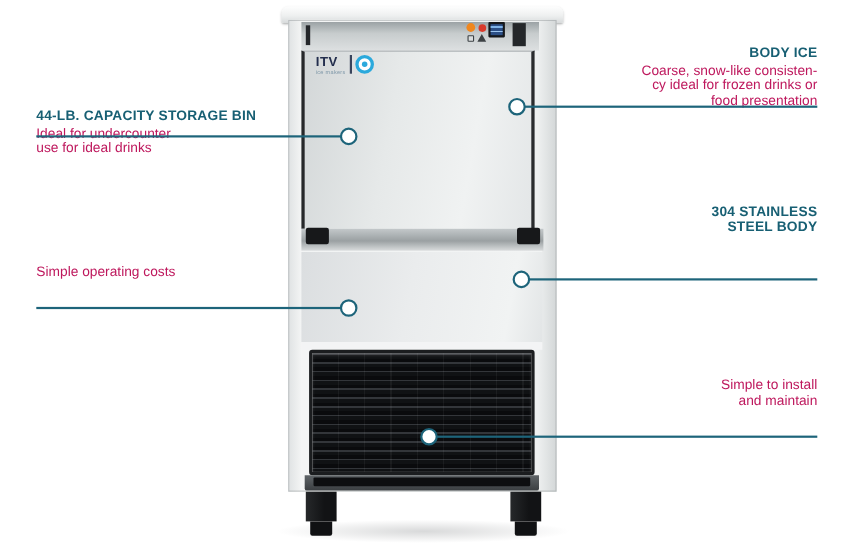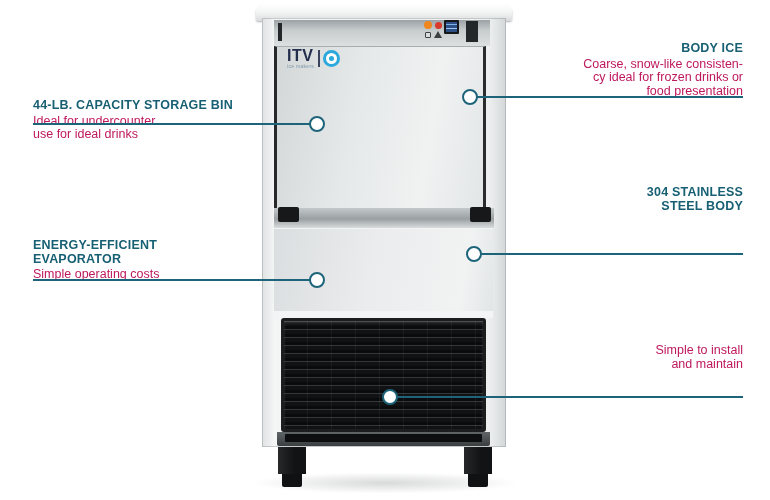--- a/index.html
+++ b/index.html
@@ -66,21 +66,21 @@
   .ind-icon-bin { position:absolute; width:6px; height:6px; border:1px solid #3c4144; border-radius:1px; background:rgba(255,255,255,0.25); }
   .ind-icon-warning { position:absolute; width:0; height:0;
     border-left:4px solid transparent; border-right:4px solid transparent; border-bottom:7px solid #3c4144; }
   .m-display { position:absolute; left:444px; top:20px; width:15px; height:14px;
     background:#15171a; border-radius:1px; padding:2px; }
   .m-display-screen { width:100%; height:100%; background:#2c4f86;
     background-image:linear-gradient(180deg, transparent 2px, #7fb3e8 2px, #7fb3e8 3.5px, transparent 3.5px, transparent 6px, #9cc4ee 6px, #9cc4ee 7px, transparent 7px); }
 
   
   .m-logo { position:absolute; left:287px; top:49px; width:60px; height:22px; }
-  .logo-itv { position:absolute; left:0; top:0; font-size:16px; font-weight:bold; letter-spacing:0.5px; color:#232e4d; line-height:14px; }
+  .logo-itv { position:absolute; left:0; top:0; font-size:12px; font-weight:bold; letter-spacing:0.5px; color:#232e4d; line-height:14px; }
   .logo-sub { position:absolute; left:0; top:14px; font-size:5px; color:#7e97a8; letter-spacing:0.3px; }
   .logo-sep { position:absolute; left:31px; top:1px; width:1.5px; height:17px; background:#39445c; }
   .logo-circle { position:absolute; left:36px; top:1px; width:17px; height:17px; border-radius:50%;
     border:3px solid #2ba9dc; background:#ffffff; }
   .logo-circle-dot { position:absolute; left:3px; top:3px; width:5px; height:5px; border-radius:50%; background:#2ba9dc; }
 </style>
 </head>
 <body>
 
 <div class="stage">
@@ -141,22 +141,20 @@
   <div class="lead-dot" style="left:462px; top:89px;"></div>
 
   <div class="callout right" style="right:27px; top:186px; width:220px;">
     <div class="heading">304 STAINLESS
 STEEL BODY</div>
   </div>
   <div class="lead-line" style="left:474px; top:253px; width:269px;"></div>
   <div class="lead-dot" style="left:466px; top:246px;"></div>
 
   <div class="callout left" style="left:33px; top:239px; width:240px;">
-    <div class="heading">ENERGY-EFFICIENT
-EVAPORATOR</div>
     <div class="body">Simple operating costs</div>
   </div>
   <div class="lead-line" style="left:33px; top:279px; width:284px;"></div>
   <div class="lead-dot" style="left:309px; top:272px;"></div>
 
   <div class="callout right" style="right:27px; top:342px; width:200px;">
     <div class="body">Simple to install
 and maintain</div>
   </div>
   <div class="lead-line" style="left:390px; top:396px; width:353px;"></div>

